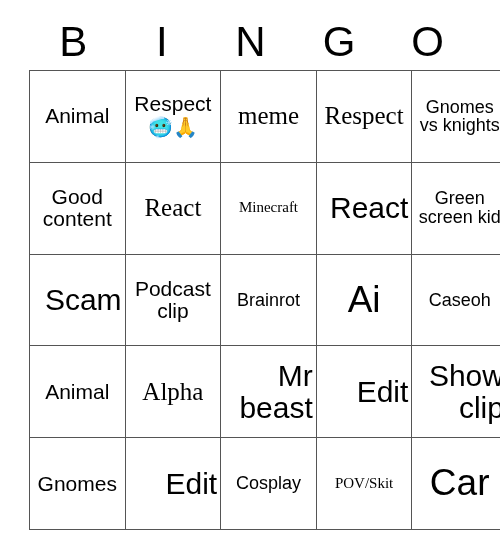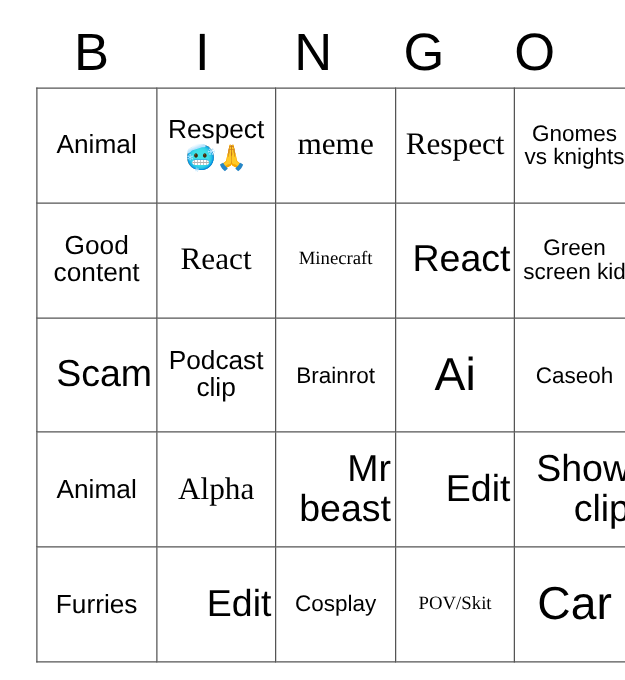--- a/index.html
+++ b/index.html
@@ -166,21 +166,21 @@
           <span class="cell-text fs-xl">Edit</span>
 
         </td>
         <td>
           <span class="cell-text fs-xl">Show clip</span>
 
         </td>
       </tr>
       <tr>
         <td>
-          <span class="cell-text fs-m">Furries</span>
+          <span class="cell-text fs-m">Gnomes</span>
 
         </td>
         <td>
           <span class="cell-text fs-xl">Edit</span>
 
         </td>
         <td>
           <span class="cell-text fs-s">Cosplay</span>
 
         </td>

